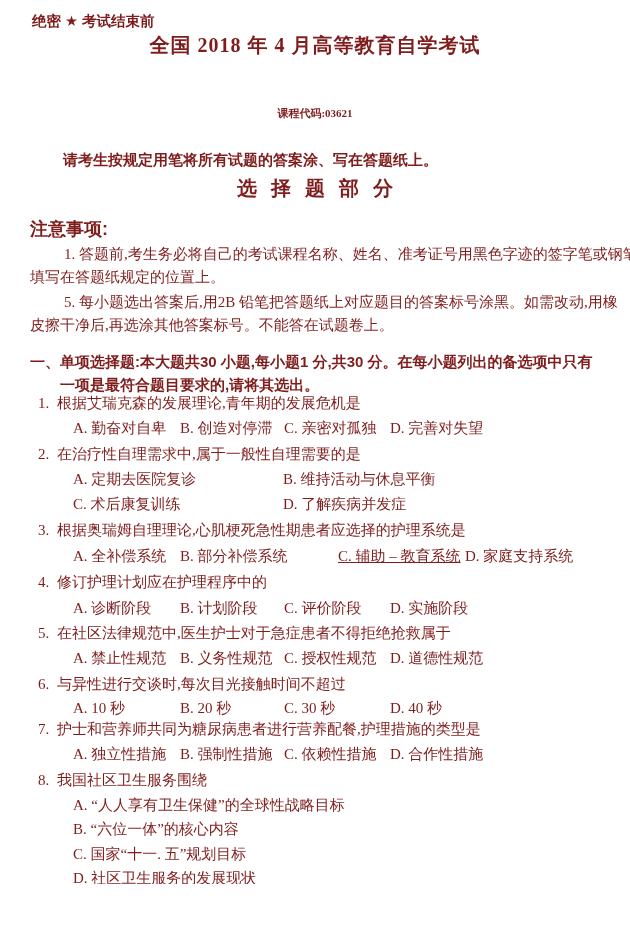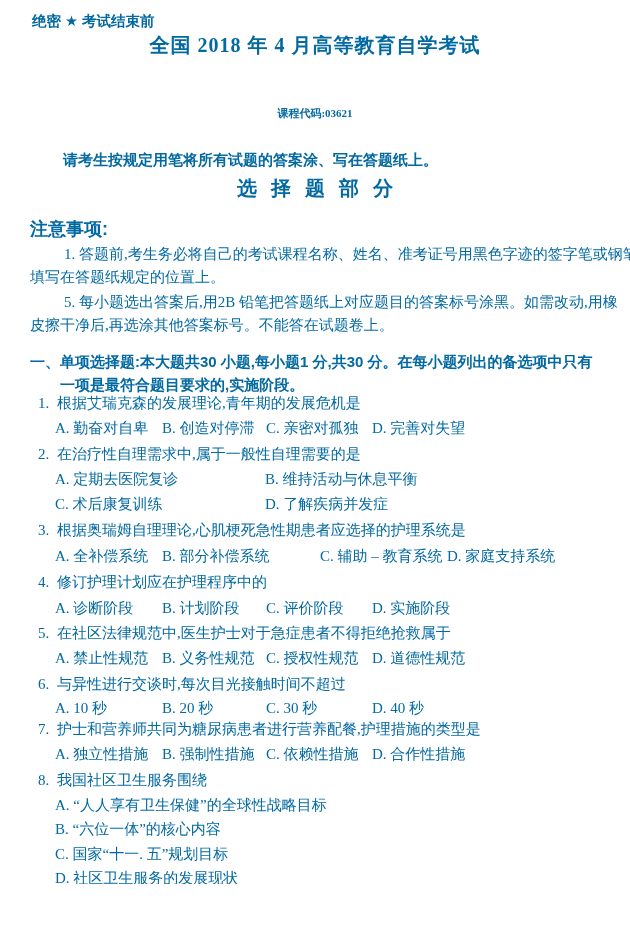--- a/index.html
+++ b/index.html
@@ -1,61 +1,61 @@
 <!DOCTYPE html>
 <html><head>
 <meta charset="utf-8">
 <style>
   html,body{margin:0;padding:0;background:#ffffff;}
   .page{
     position:relative;
     width:630px;height:884px;
     background:#ffffff;
-    color:#0369a1;
+    color:#7f1d1d;
     font-family:"Liberation Serif","DejaVu Serif",serif;
     overflow:hidden;
   }
   .ln{position:absolute;white-space:nowrap;font-size:15px;line-height:17px;}
   .sans{font-family:"Liberation Sans","DejaVu Sans",sans-serif;}
   .center{left:0;width:630px;text-align:center;}
 
   .classification{top:13px;left:32px;font-weight:700;font-size:14.5px;}
   .title1{top:37px;font-size:20px;font-weight:600;letter-spacing:1px;}
   .title2{top:69px;font-size:27px;font-weight:900;letter-spacing:5px;}
   .title3{top:105px;font-size:11px;font-weight:700;}
   .instr{top:151px;left:63px;font-weight:700;font-size:15px;}
   .sect{top:180px;font-size:20px;font-weight:700;letter-spacing:14px;padding-left:14px;box-sizing:border-box;}
   .notes-h{top:221px;left:30px;font-weight:700;font-size:18px;}
   .note{font-weight:500;}
   .part-h{font-weight:700;font-size:15px;}
 
   .qline{left:38px;}
   .qnum{display:inline-block;min-width:19px;}
-  .opt{position:absolute;white-space:nowrap;font-size:15px;line-height:17px;}
+  .opt{position:absolute;white-space:nowrap;font-size:15px;line-height:17px;margin-left:18px;}
   .footer{top:901px;font-size:14px;}
 </style>
 </head>
 <body>
 
 <div class="page">
 
   <div class="ln sans classification">绝密 ★ 考试结束前</div>
   <div class="ln center title1">全国 2018 年 4 月高等教育自学考试</div>
   <div class="ln center title3">课程代码:03621</div>
   <div class="ln sans instr">请考生按规定用笔将所有试题的答案涂、写在答题纸上。</div>
   <div class="ln sans center sect">选择题部分</div>
 
   <div class="ln sans notes-h">注意事项:</div>
   <div class="ln note" style="top:246px;left:64px;">1. 答题前,考生务必将自己的考试课程名称、姓名、准考证号用黑色字迹的签字笔或钢笔</div>
   <div class="ln note" style="top:269px;left:30px;">填写在答题纸规定的位置上。</div>
   <div class="ln note" style="top:294px;left:64px;">5. 每小题选出答案后,用2B 铅笔把答题纸上对应题目的答案标号涂黑。如需改动,用橡</div>
   <div class="ln note" style="top:317px;left:30px;">皮擦干净后,再选涂其他答案标号。不能答在试题卷上。</div>
 
   <div class="ln sans part-h" style="top:353px;left:30px;">一、单项选择题:本大题共30 小题,每小题1 分,共30 分。在每小题列出的备选项中只有</div>
-  <div class="ln sans part-h" style="top:376px;left:60px;">一项是最符合题目要求的,实施阶段。</div>
+  <div class="ln sans part-h" style="top:376px;left:60px;">一项是最符合题目要求的,请将其选出。</div>
 
   <div class="ln qline" style="top:395px;">
     <span class="qnum">1.</span><span>根据艾瑞克森的发展理论,青年期的发展危机是</span>
   </div>
   <span class="opt" style="top:420px;left:55px;">A. 勤奋对自卑</span>
   <span class="opt" style="top:420px;left:162px;">B. 创造对停滞</span>
   <span class="opt" style="top:420px;left:266px;">C. 亲密对孤独</span>
   <span class="opt" style="top:420px;left:372px;">D. 完善对失望</span>
 
   <div class="ln qline" style="top:446px;">
@@ -64,21 +64,21 @@
   <span class="opt" style="top:471px;left:55px;">A. 定期去医院复诊</span>
   <span class="opt" style="top:471px;left:265px;">B. 维持活动与休息平衡</span>
   <span class="opt" style="top:496px;left:55px;">C. 术后康复训练</span>
   <span class="opt" style="top:496px;left:265px;">D. 了解疾病并发症</span>
 
   <div class="ln qline" style="top:522px;">
     <span class="qnum">3.</span><span>根据奥瑞姆自理理论,心肌梗死急性期患者应选择的护理系统是</span>
   </div>
   <span class="opt" style="top:548px;left:55px;">A. 全补偿系统</span>
   <span class="opt" style="top:548px;left:162px;">B. 部分补偿系统</span>
-  <span class="opt" style="top:548px;left:320px;">C. 辅助 – 教育系统</span>
+  <span class="opt" style="top:548px;left:320px;text-decoration:underline;">C. 辅助 – 教育系统</span>
   <span class="opt" style="top:548px;left:447px;">D. 家庭支持系统</span>
 
   <div class="ln qline" style="top:574px;">
     <span class="qnum">4.</span><span>修订护理计划应在护理程序中的</span>
   </div>
   <span class="opt" style="top:600px;left:55px;">A. 诊断阶段</span>
   <span class="opt" style="top:600px;left:162px;">B. 计划阶段</span>
   <span class="opt" style="top:600px;left:266px;">C. 评价阶段</span>
   <span class="opt" style="top:600px;left:372px;">D. 实施阶段</span>
 

